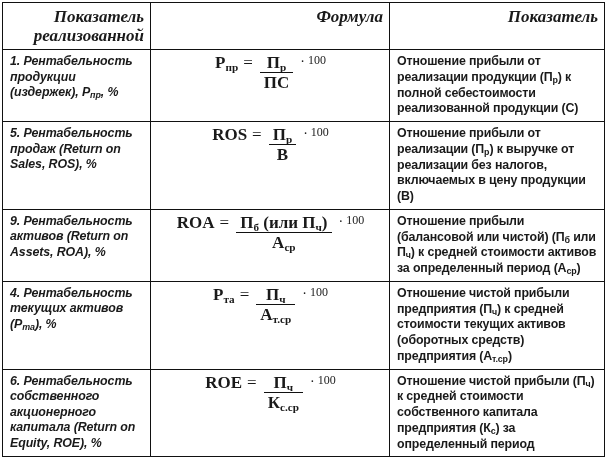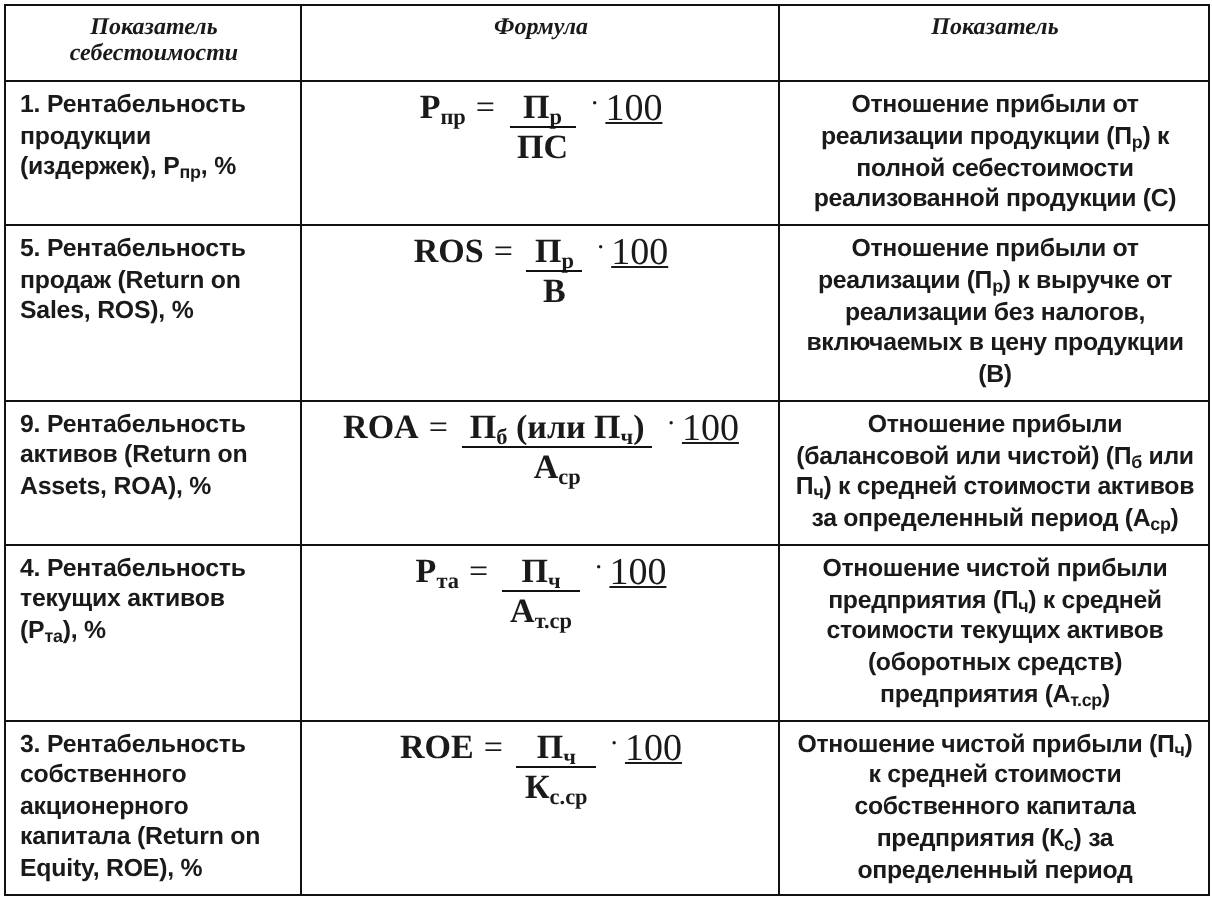--- a/index.html
+++ b/index.html
@@ -36,49 +36,50 @@
     padding: 4px 6px 4px 7px;
     box-sizing: border-box;
   }
 
   col.c-name  { width: 148px; }
   col.c-form  { width: 239px; }
   col.c-expl  { width: 215px; }
 
   
   thead th {
-    text-align: center;
+    text-align: right;
     font-style: italic;
     font-weight: 700;
-    font-size: 12px;
+    font-size: 17px;
     line-height: 1.12;
     padding-top: 5px;
     padding-bottom: 5px;
     height: 38px;
     vertical-align: middle;
   }
 
   
   .cell-name {
     font-family: "Liberation Sans", "DejaVu Sans", sans-serif;
     font-weight: 700;
     font-size: 12.4px;
     line-height: 1.26;
     letter-spacing: -0.1px;
     text-align: left;
+    font-style: italic;
   }
 
   
   .cell-expl {
     font-family: "Liberation Sans", "DejaVu Sans", sans-serif;
     font-weight: 700;
     font-size: 12.4px;
     line-height: 1.27;
     letter-spacing: -0.15px;
-    text-align: center;
+    text-align: left;
   }
 
   
   .cell-formula {
     text-align: center;
     vertical-align: top;
     padding-top: 9px;
   }
 
   .formula {
@@ -117,22 +118,21 @@
     box-sizing: border-box;
     text-align: center;
   }
   .mult {
     margin: 0 3px 0 5px;
     font-size: 14px;
     position: relative;
     top: 1px;
   }
   .num100 {
-    font-size: 19px;
-    text-decoration: underline;
+    font-size: 12px;
   }
   sub {
     font-size: 0.66em;
     line-height: 0;
     vertical-align: -0.28em;
     font-weight: 700;
   }
   .cell-name sub, .cell-expl sub {
     font-size: 0.72em;
     vertical-align: -0.25em;
@@ -145,21 +145,21 @@
   <table class="ratio-table">
     <colgroup>
       <col class="c-name">
       <col class="c-form">
       <col class="c-expl">
     </colgroup>
     <thead>
       <tr>
         <th>
           <span>Показатель</span><br>
-          <span>себестоимости</span>
+          <span>реализованной</span>
         </th>
         <th>Формула</th>
         <th>Показатель</th>
       </tr>
     </thead>
     <tbody>
         <tr>
           <td class="cell-name">1. Рентабельность продукции (издержек), Р<sub>пр</sub>, %</td>
           <td class="cell-formula"><span class="formula">
               <span class="lhs">Р<sub>пр</sub></span>
@@ -209,21 +209,21 @@
               <span class="frac">
                 <span class="num">П<sub>ч</sub></span>
                 <span class="den">А<sub>т.ср</sub></span>
               </span>
               <span class="mult">·</span>
               <span class="num100">100</span>
             </span></td>
           <td class="cell-expl">Отношение чистой прибыли предприятия (П<sub>ч</sub>) к средней стоимости текущих активов (оборотных средств) предприятия (А<sub>т.ср</sub>)</td>
         </tr>
         <tr>
-          <td class="cell-name">3. Рентабельность собственного акционерного капитала (Return on Equity, ROE), %</td>
+          <td class="cell-name">6. Рентабельность собственного акционерного капитала (Return on Equity, ROE), %</td>
           <td class="cell-formula"><span class="formula">
               <span class="lhs">ROE</span>
               <span class="eq">=</span>
               <span class="frac">
                 <span class="num">П<sub>ч</sub></span>
                 <span class="den">К<sub>с.ср</sub></span>
               </span>
               <span class="mult">·</span>
               <span class="num100">100</span>
             </span></td>

